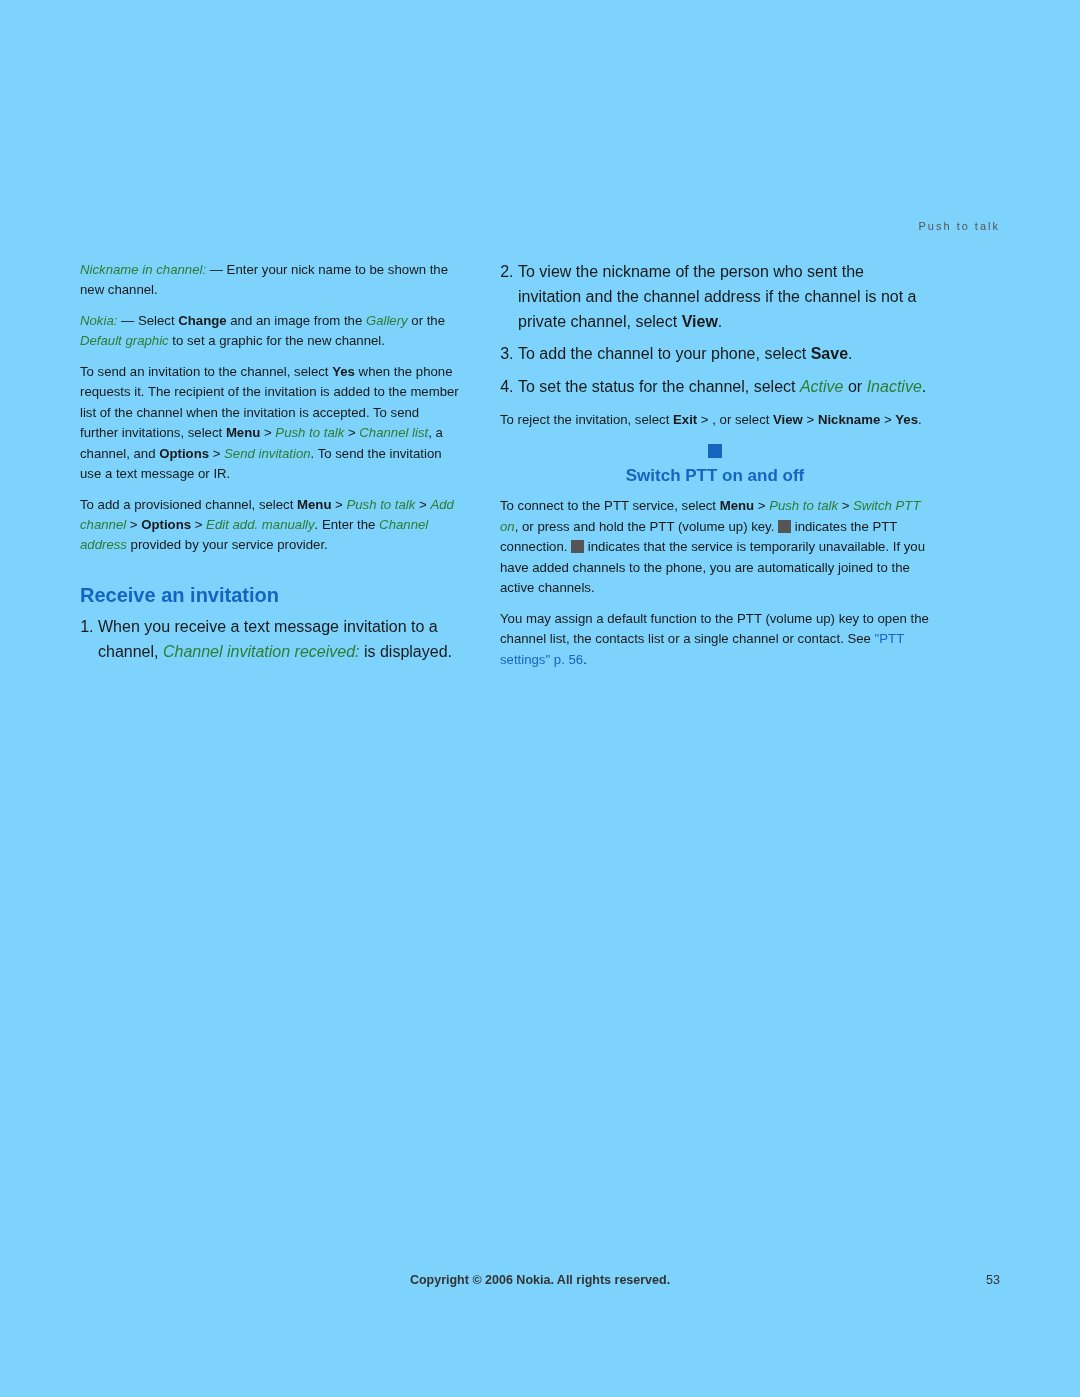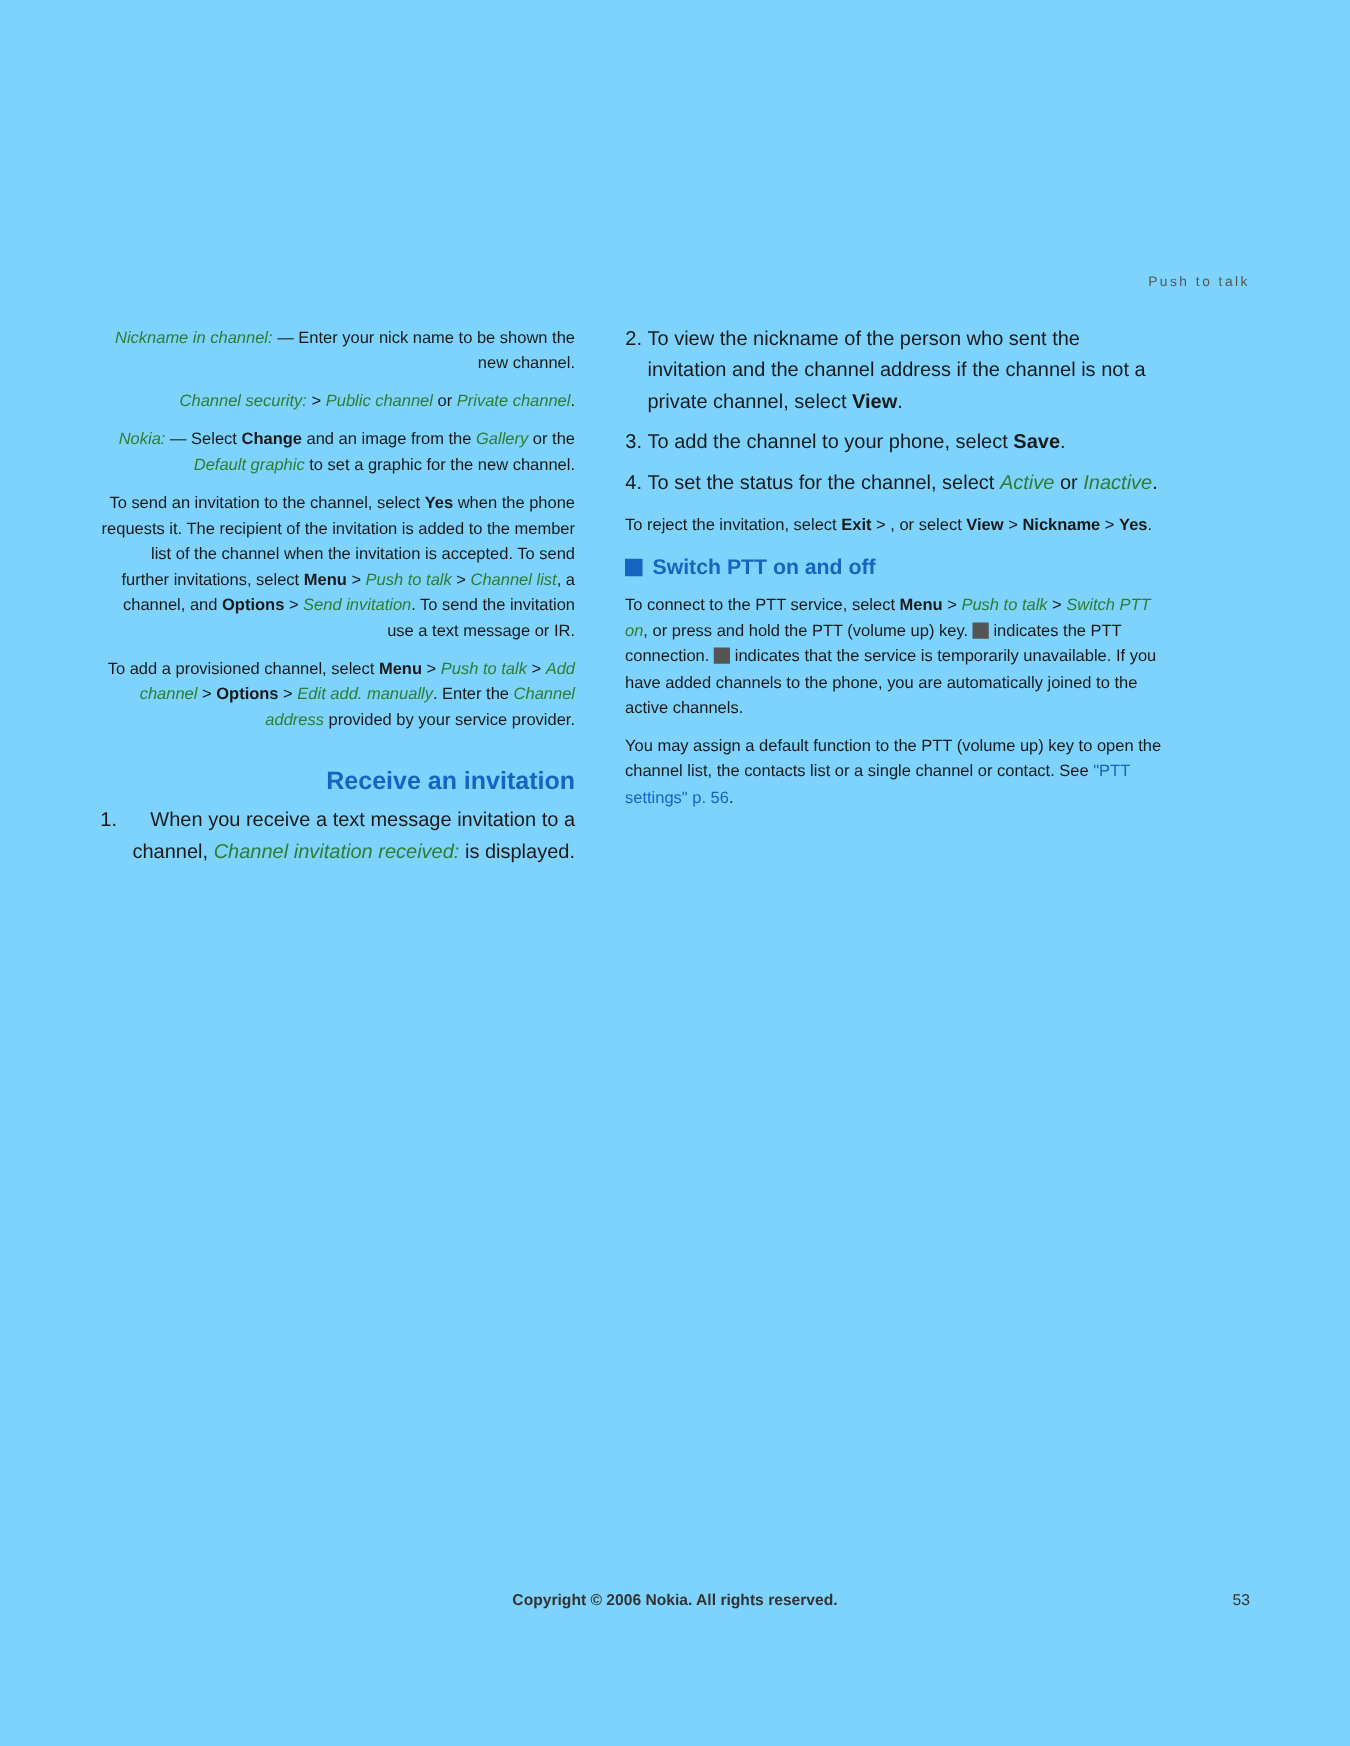--- a/index.html
+++ b/index.html
@@ -45,21 +45,20 @@
     }
 
     .two-column {
       display: flex;
       gap: 40px;
     }
 
     .left-column {
       flex: 1;
       max-width: 380px;
-      text-align: right;
     }
 
     .right-column {
       flex: 1;
       max-width: 430px;
     }
 
     .green-italic {
       color: #2e7d32;
       font-style: italic;
@@ -77,20 +76,21 @@
 
     .section-heading {
       color: #1565c0;
       font-size: 17px;
       font-weight: bold;
       margin-bottom: 10px;
       margin-top: 14px;
       display: flex;
       align-items: center;
       gap: 8px;
+      flex-direction: column;
     }
 
     .section-heading-square {
       width: 14px;
       height: 14px;
       background: #1565c0;
       display: inline-block;
       flex-shrink: 0;
     }
 
@@ -149,23 +149,20 @@
 
   <div class="content-area">
     <div class="two-column">
 
       <div class="left-column">
 
         <p>
           <span class="green-italic">Nickname in channel:</span><span> — Enter your nick name to be shown the new channel.</span>
         </p>
 
-        <p>
-          <span class="green-italic">Channel security:</span><span> &gt; </span><span class="green-italic">Public channel</span><span> or </span><span class="green-italic">Private channel</span><span>.</span>
-        </p>
 
         <p>
           <span class="green-italic">Nokia:</span><span> — Select </span><span class="bold">Change</span><span> and an image from the </span><span class="green-italic">Gallery</span><span> or the </span><span class="green-italic">Default graphic</span><span> to set a graphic for the new channel.</span>
         </p>
 
         <p>
           <span>To send an invitation to the channel, select </span><span class="bold">Yes</span><span> when the phone requests it. The recipient of the invitation is added to the member list of the channel when the invitation is accepted. To send further invitations, select </span><span class="bold">Menu</span><span> &gt; </span><span class="green-italic">Push to talk</span><span> &gt; </span><span class="green-italic">Channel list</span><span>, a channel, and </span><span class="bold">Options</span><span> &gt; </span><span class="green-italic">Send invitation</span><span>. To send the invitation use a text message or IR.</span>
         </p>
 
         <p>

